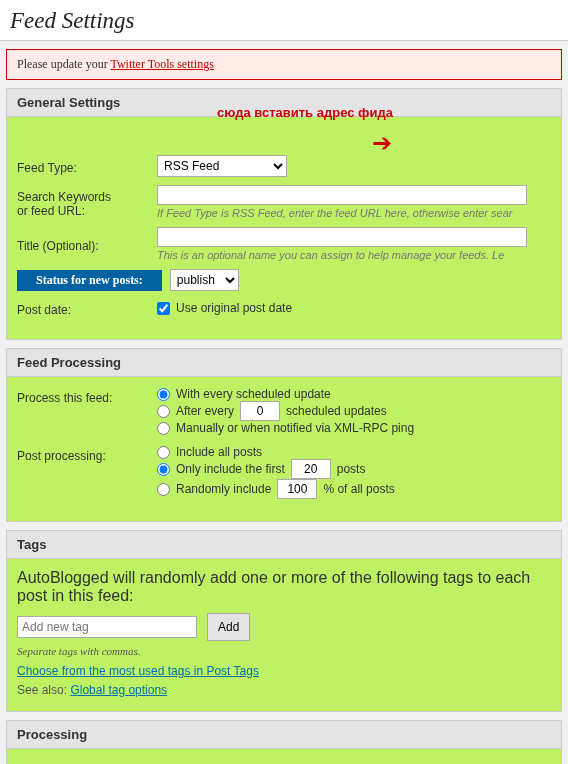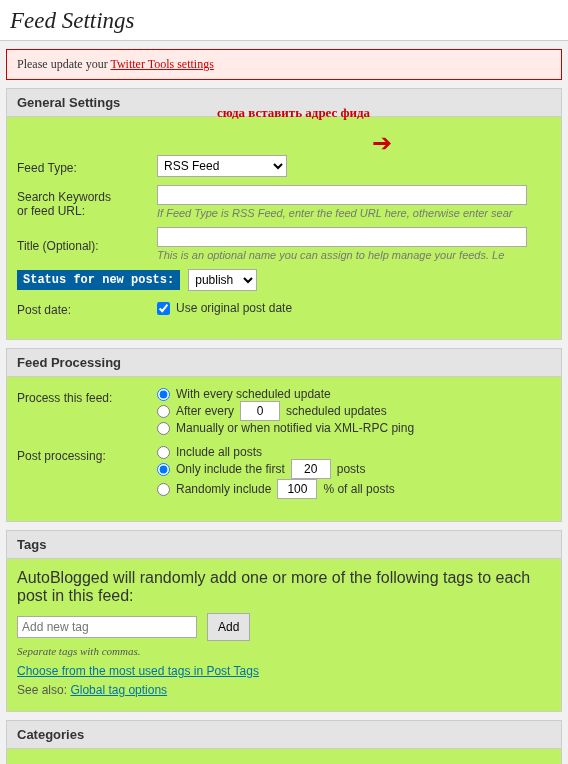--- a/index.html
+++ b/index.html
@@ -59,21 +59,21 @@
       font-size: 12px;
       font-family: Arial, sans-serif;
       padding-top: 4px;
       color: #333;
     }
     .form-field {
       flex: 1;
     }
     .annotation-red {
       color: #cc0000;
-      font-family: Liberation Serif, serif;
+      font-family: Liberation Sans, sans-serif;
       font-size: 13px;
       font-weight: bold;
       position: absolute;
       left: 200px;
       top: -22px;
     }
     .arrow-red {
       color: #cc0000;
       font-size: 24px;
       position: absolute;
@@ -108,24 +108,24 @@
     .field-hint {
       font-size: 11px;
       color: #777;
       font-style: italic;
       margin-top: 2px;
       font-family: Arial, sans-serif;
     }
     .status-label {
       background: #0060a0;
       color: #fff;
-      font-family: Liberation Mono, monospace;
+      font-family: Liberation Serif, serif;
       font-size: 12px;
       font-weight: bold;
-      padding: 3px 6px;
+      padding: 3px 19px;
       display: inline-block;
       margin-right: 4px;
     }
     .publish-select {
       font-size: 12px;
       padding: 2px;
       border: 1px solid #aaa;
       background: #fff;
       font-family: Arial, sans-serif;
     }
@@ -331,16 +331,16 @@
     <div style="margin-top:6px;">
       <a class="link-blue">Choose from the most used tags in Post Tags</a>
     </div>
     <div class="see-also">
       <span>See also:</span> <a class="link-blue">Global tag options</a>
     </div>
   </div>
 </div>
 
 <div class="section">
-  <div class="section-header">Categories</div>
+  <div class="section-header">Processing</div>
   <div class="section-body" style="min-height:30px;">
   </div>
 </div>
 
 </body></html>

